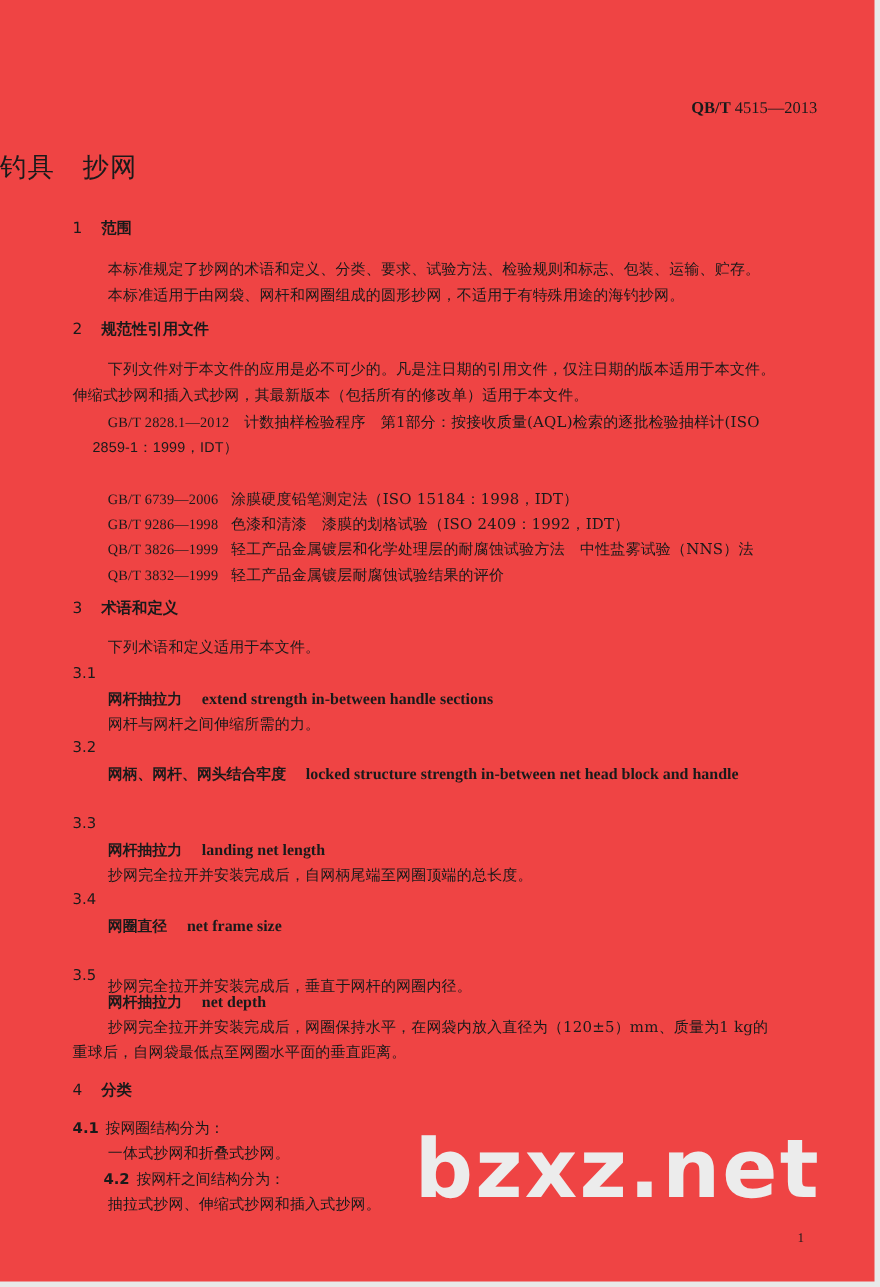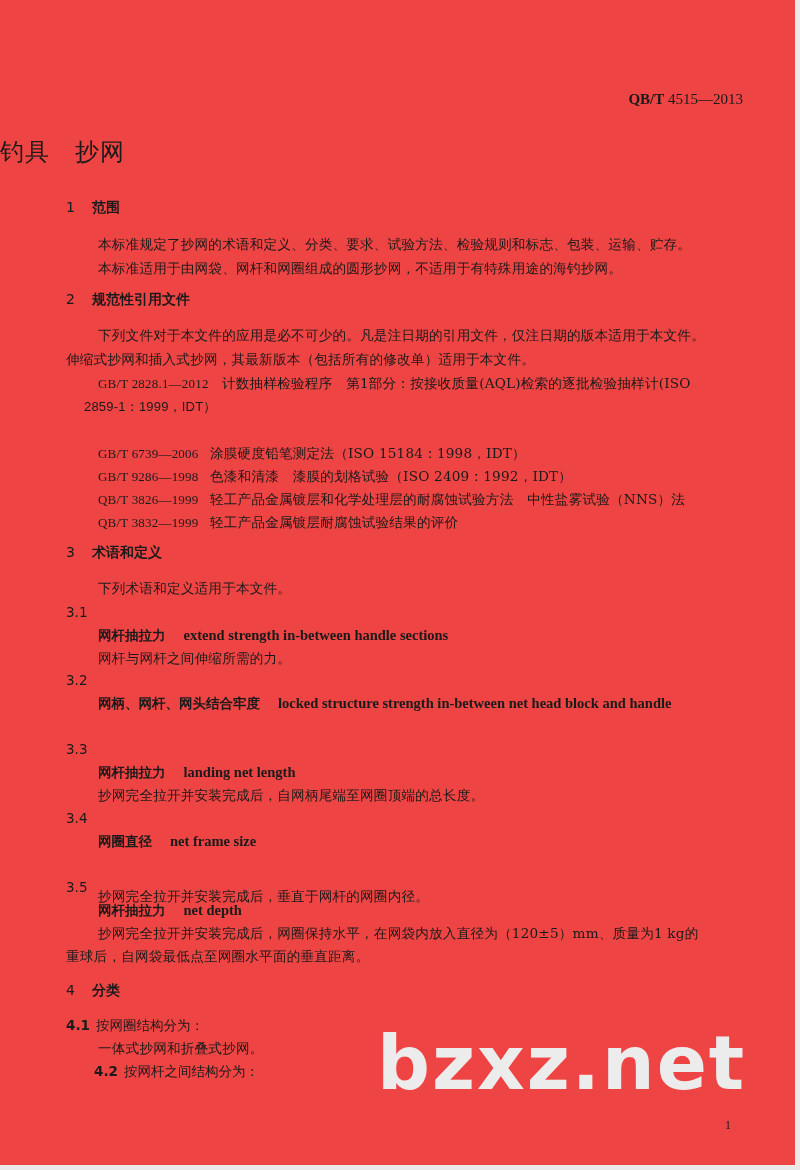--- a/index.html
+++ b/index.html
@@ -107,17 +107,18 @@
   <div class="abs h" style="left:66px; top:982px;">
     <span class="num">4</span><span>分类</span>
   </div>
   <div class="abs sub" style="left:66px; top:1017px;">
     <span style="display:inline-block; width:30px; font-weight:bold;">4.1</span><span>按网圈结构分为：</span>
   </div>
   <div class="abs p" style="left:98px; top:1040px;">一体式抄网和折叠式抄网。</div>
   <div class="abs sub" style="left:66px; top:1063px;">
     <span style="display:inline-block; width:30px; font-weight:bold;margin-left:28px;">4.2</span><span>按网杆之间结构分为：</span>
   </div>
+  <div class="abs p" style="left:98px; top:1086px;">抽拉式抄网、伸缩式抄网和插入式抄网。</div>
 
   <div class="watermark">bzxz.net</div>
 
   <div class="pageno">1</div>
 </div>
 
 </body></html>

